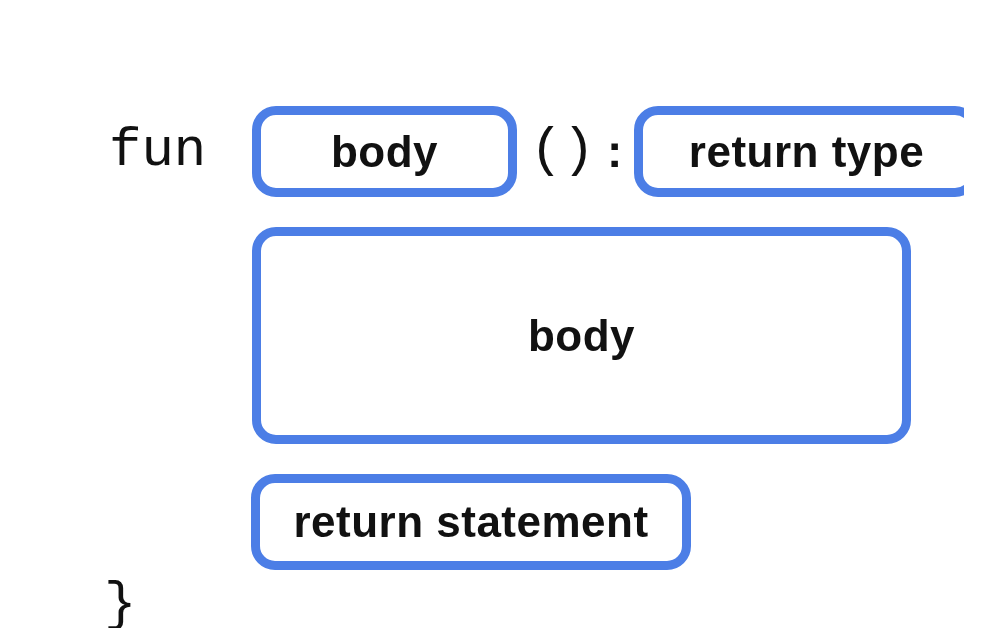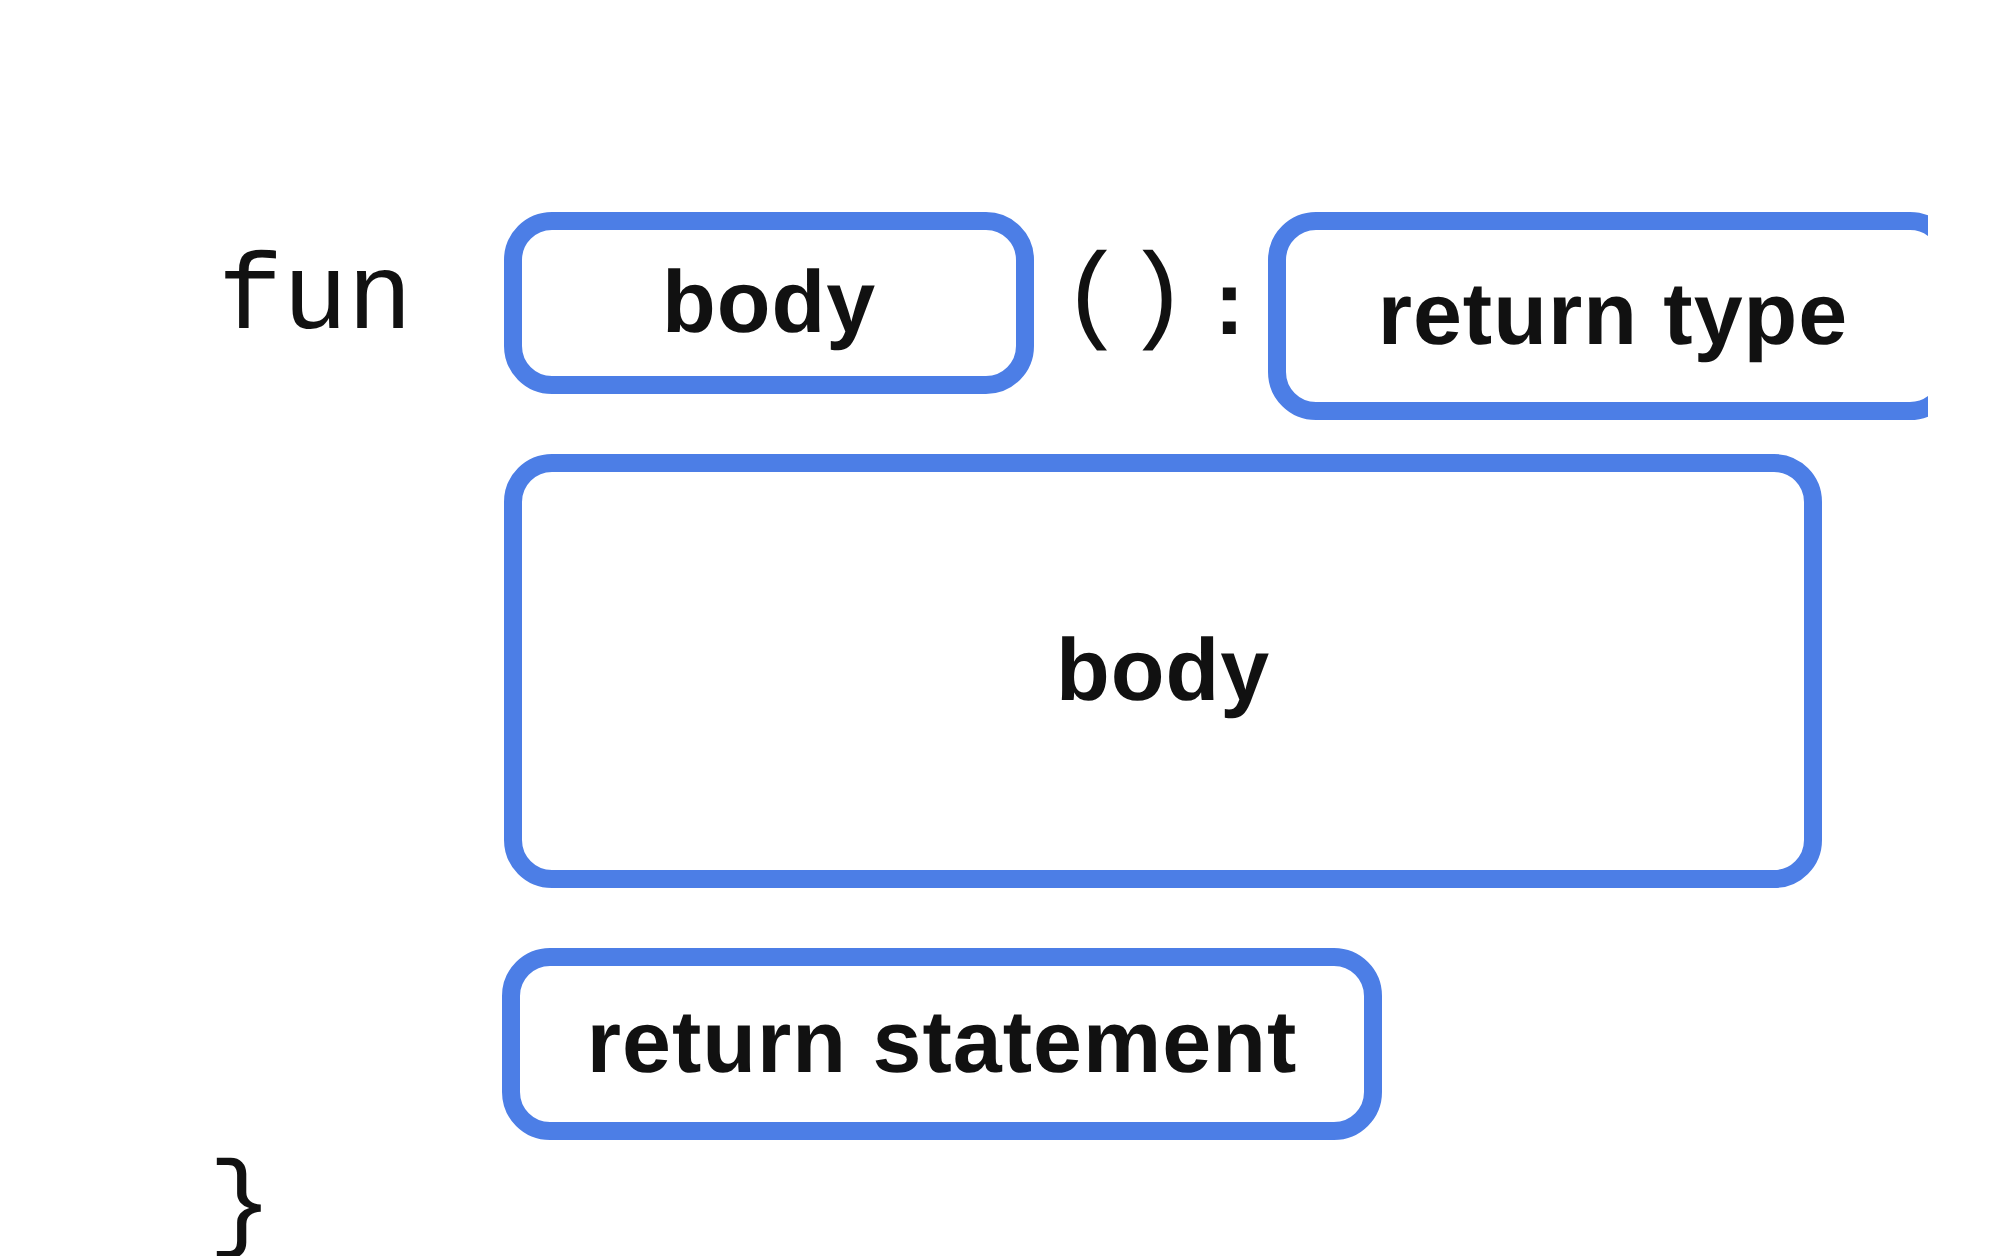--- a/index.html
+++ b/index.html
@@ -49,21 +49,21 @@
     font-size: 44px;
     color: var(--ink);
     letter-spacing: 0.5px;
     white-space: nowrap;
   }
   
   .kw-fun          { left: 45px;  top: 60px; }
   .box-name        { left: 188px; top: 42px;  width: 265px; height: 91px; }
   .parens          { left: 466px; top: 60px; }
   .colon           { left: 543px; top: 60px; }
-  .box-return-type { left: 570px; top: 42px;  width: 345px; height: 104px; }
+  .box-return-type { left: 570px; top: 42px;  width: 345px; height: 91px; }
   .brace-open      { left: 936px; top: 60px; }
   .box-body        { left: 188px; top: 163px; width: 659px; height: 217px; }
   .box-return-stmt { left: 187px; top: 410px; width: 440px; height: 96px; }
   .brace-close     { left: 40px;  top: 514px; }
 </style>
 </head>
 <body>
 
 <div class="canvas">
 

